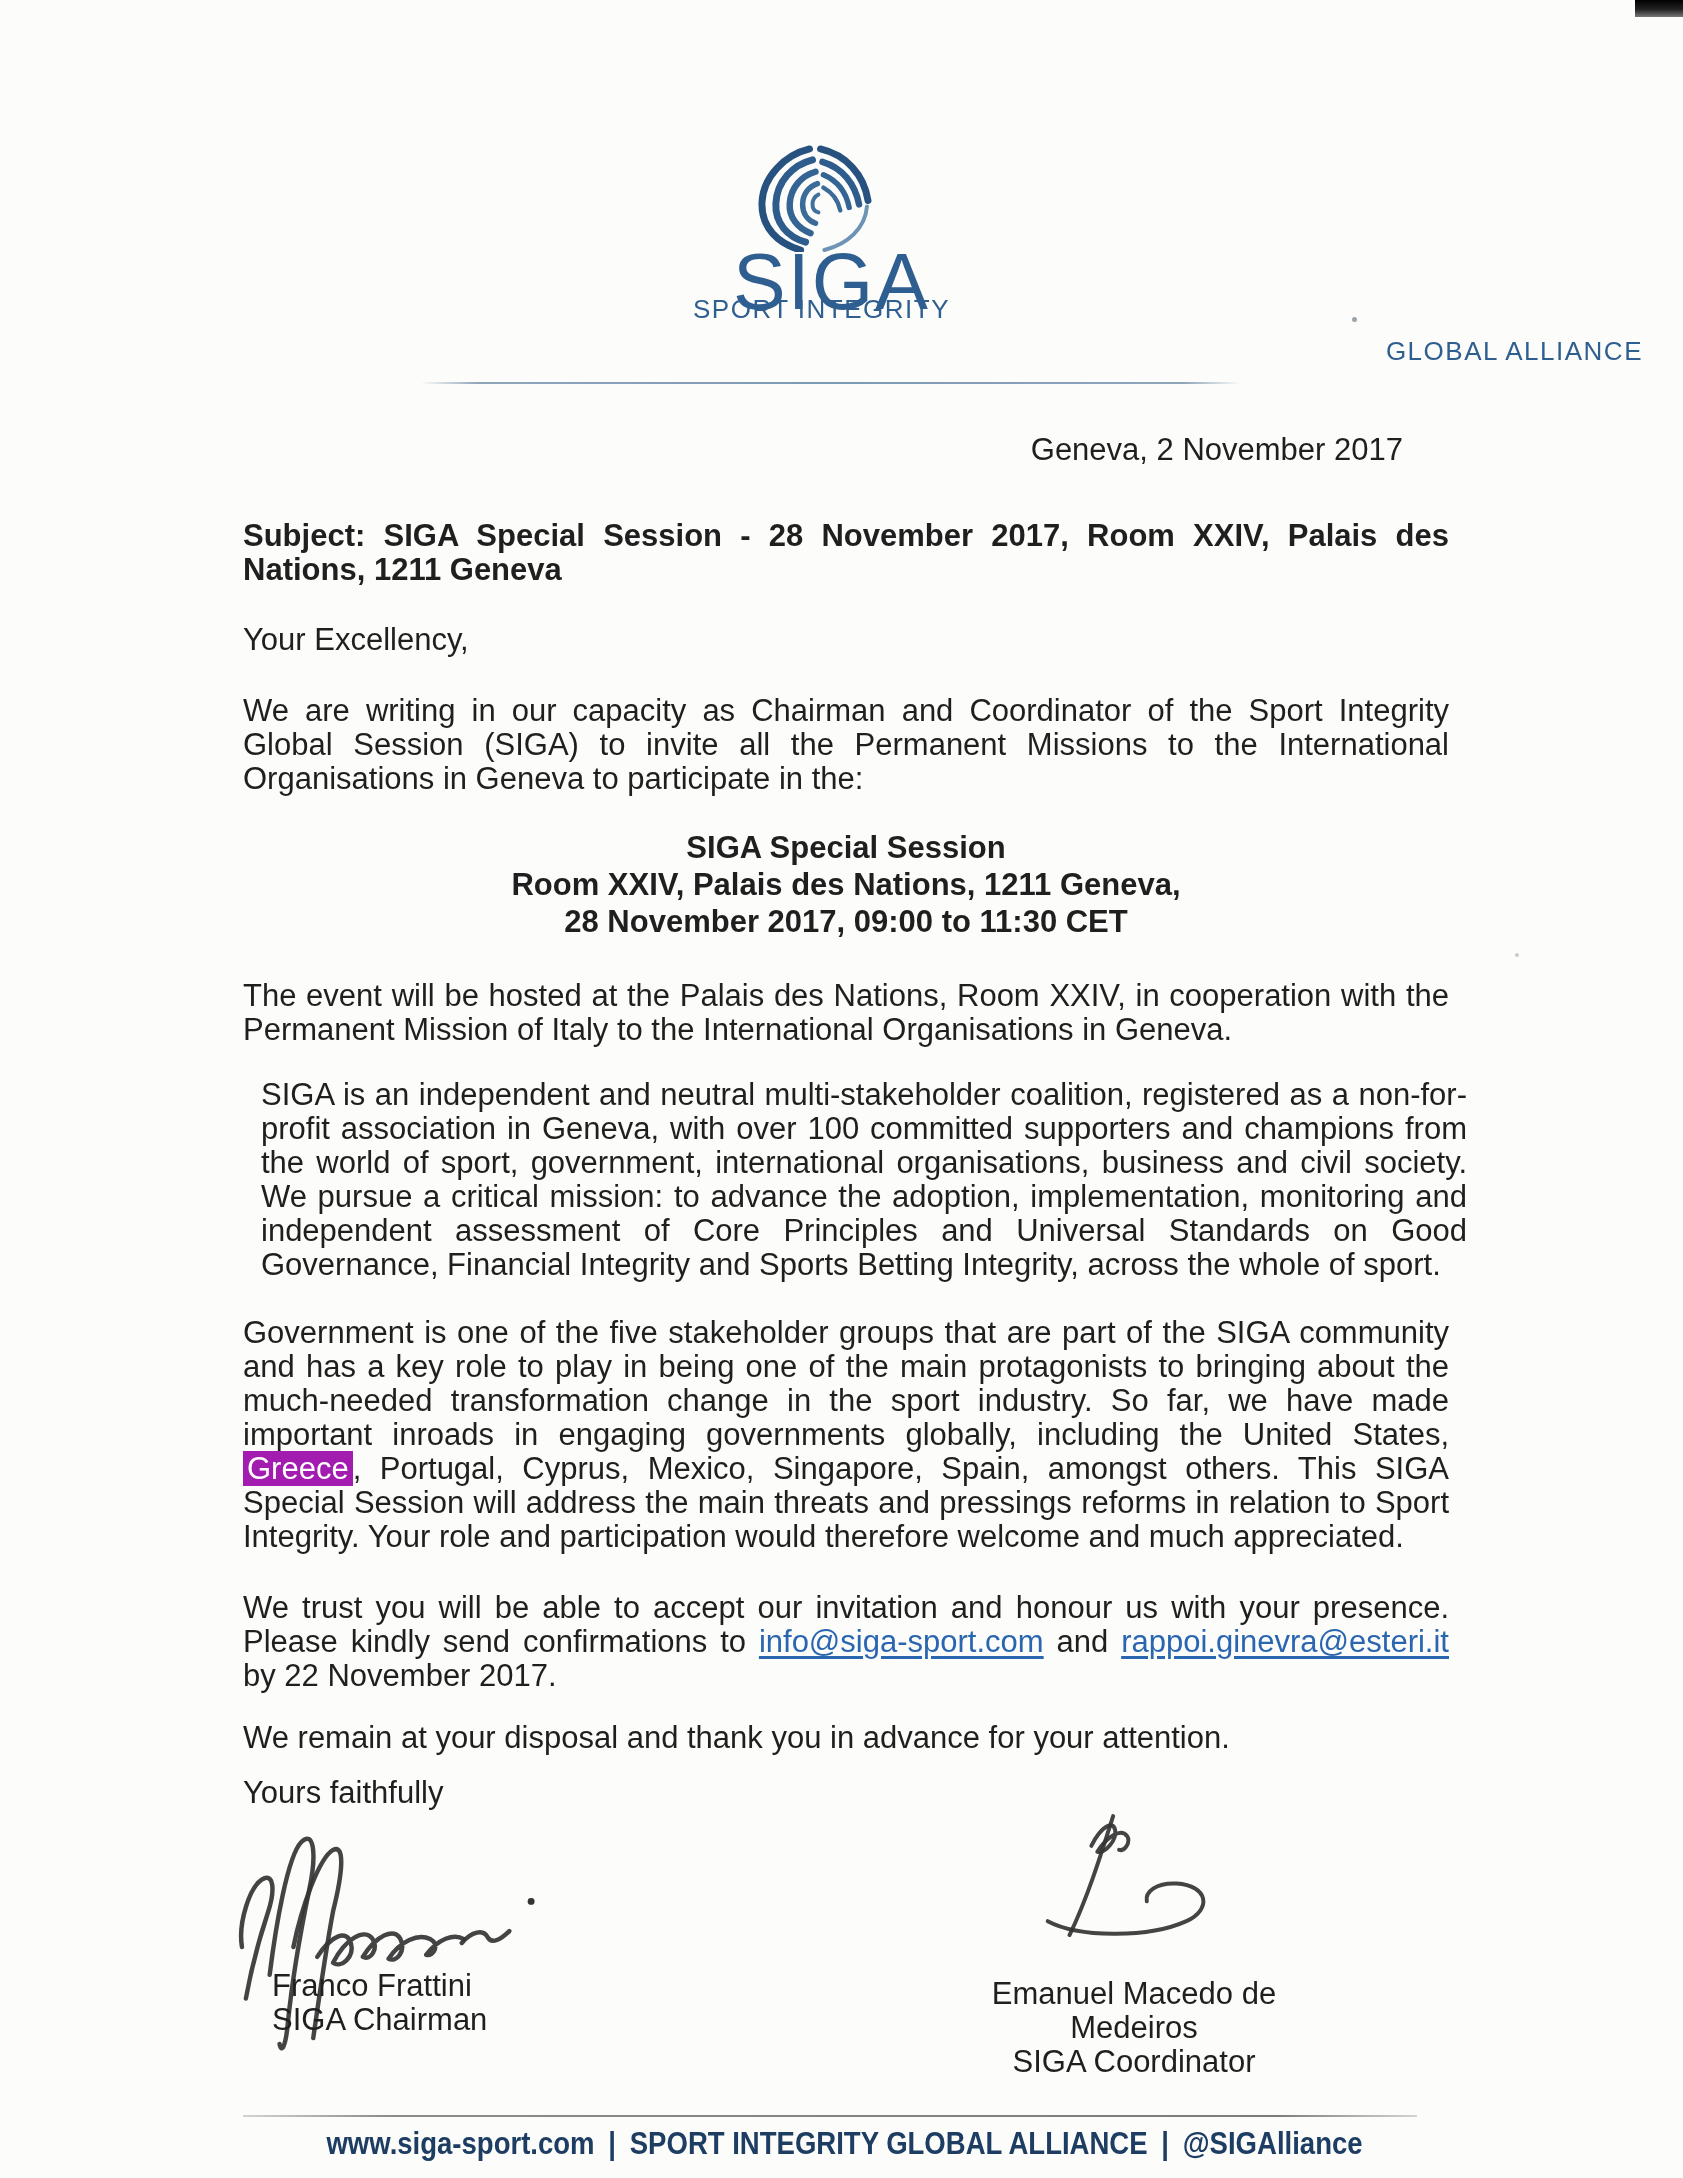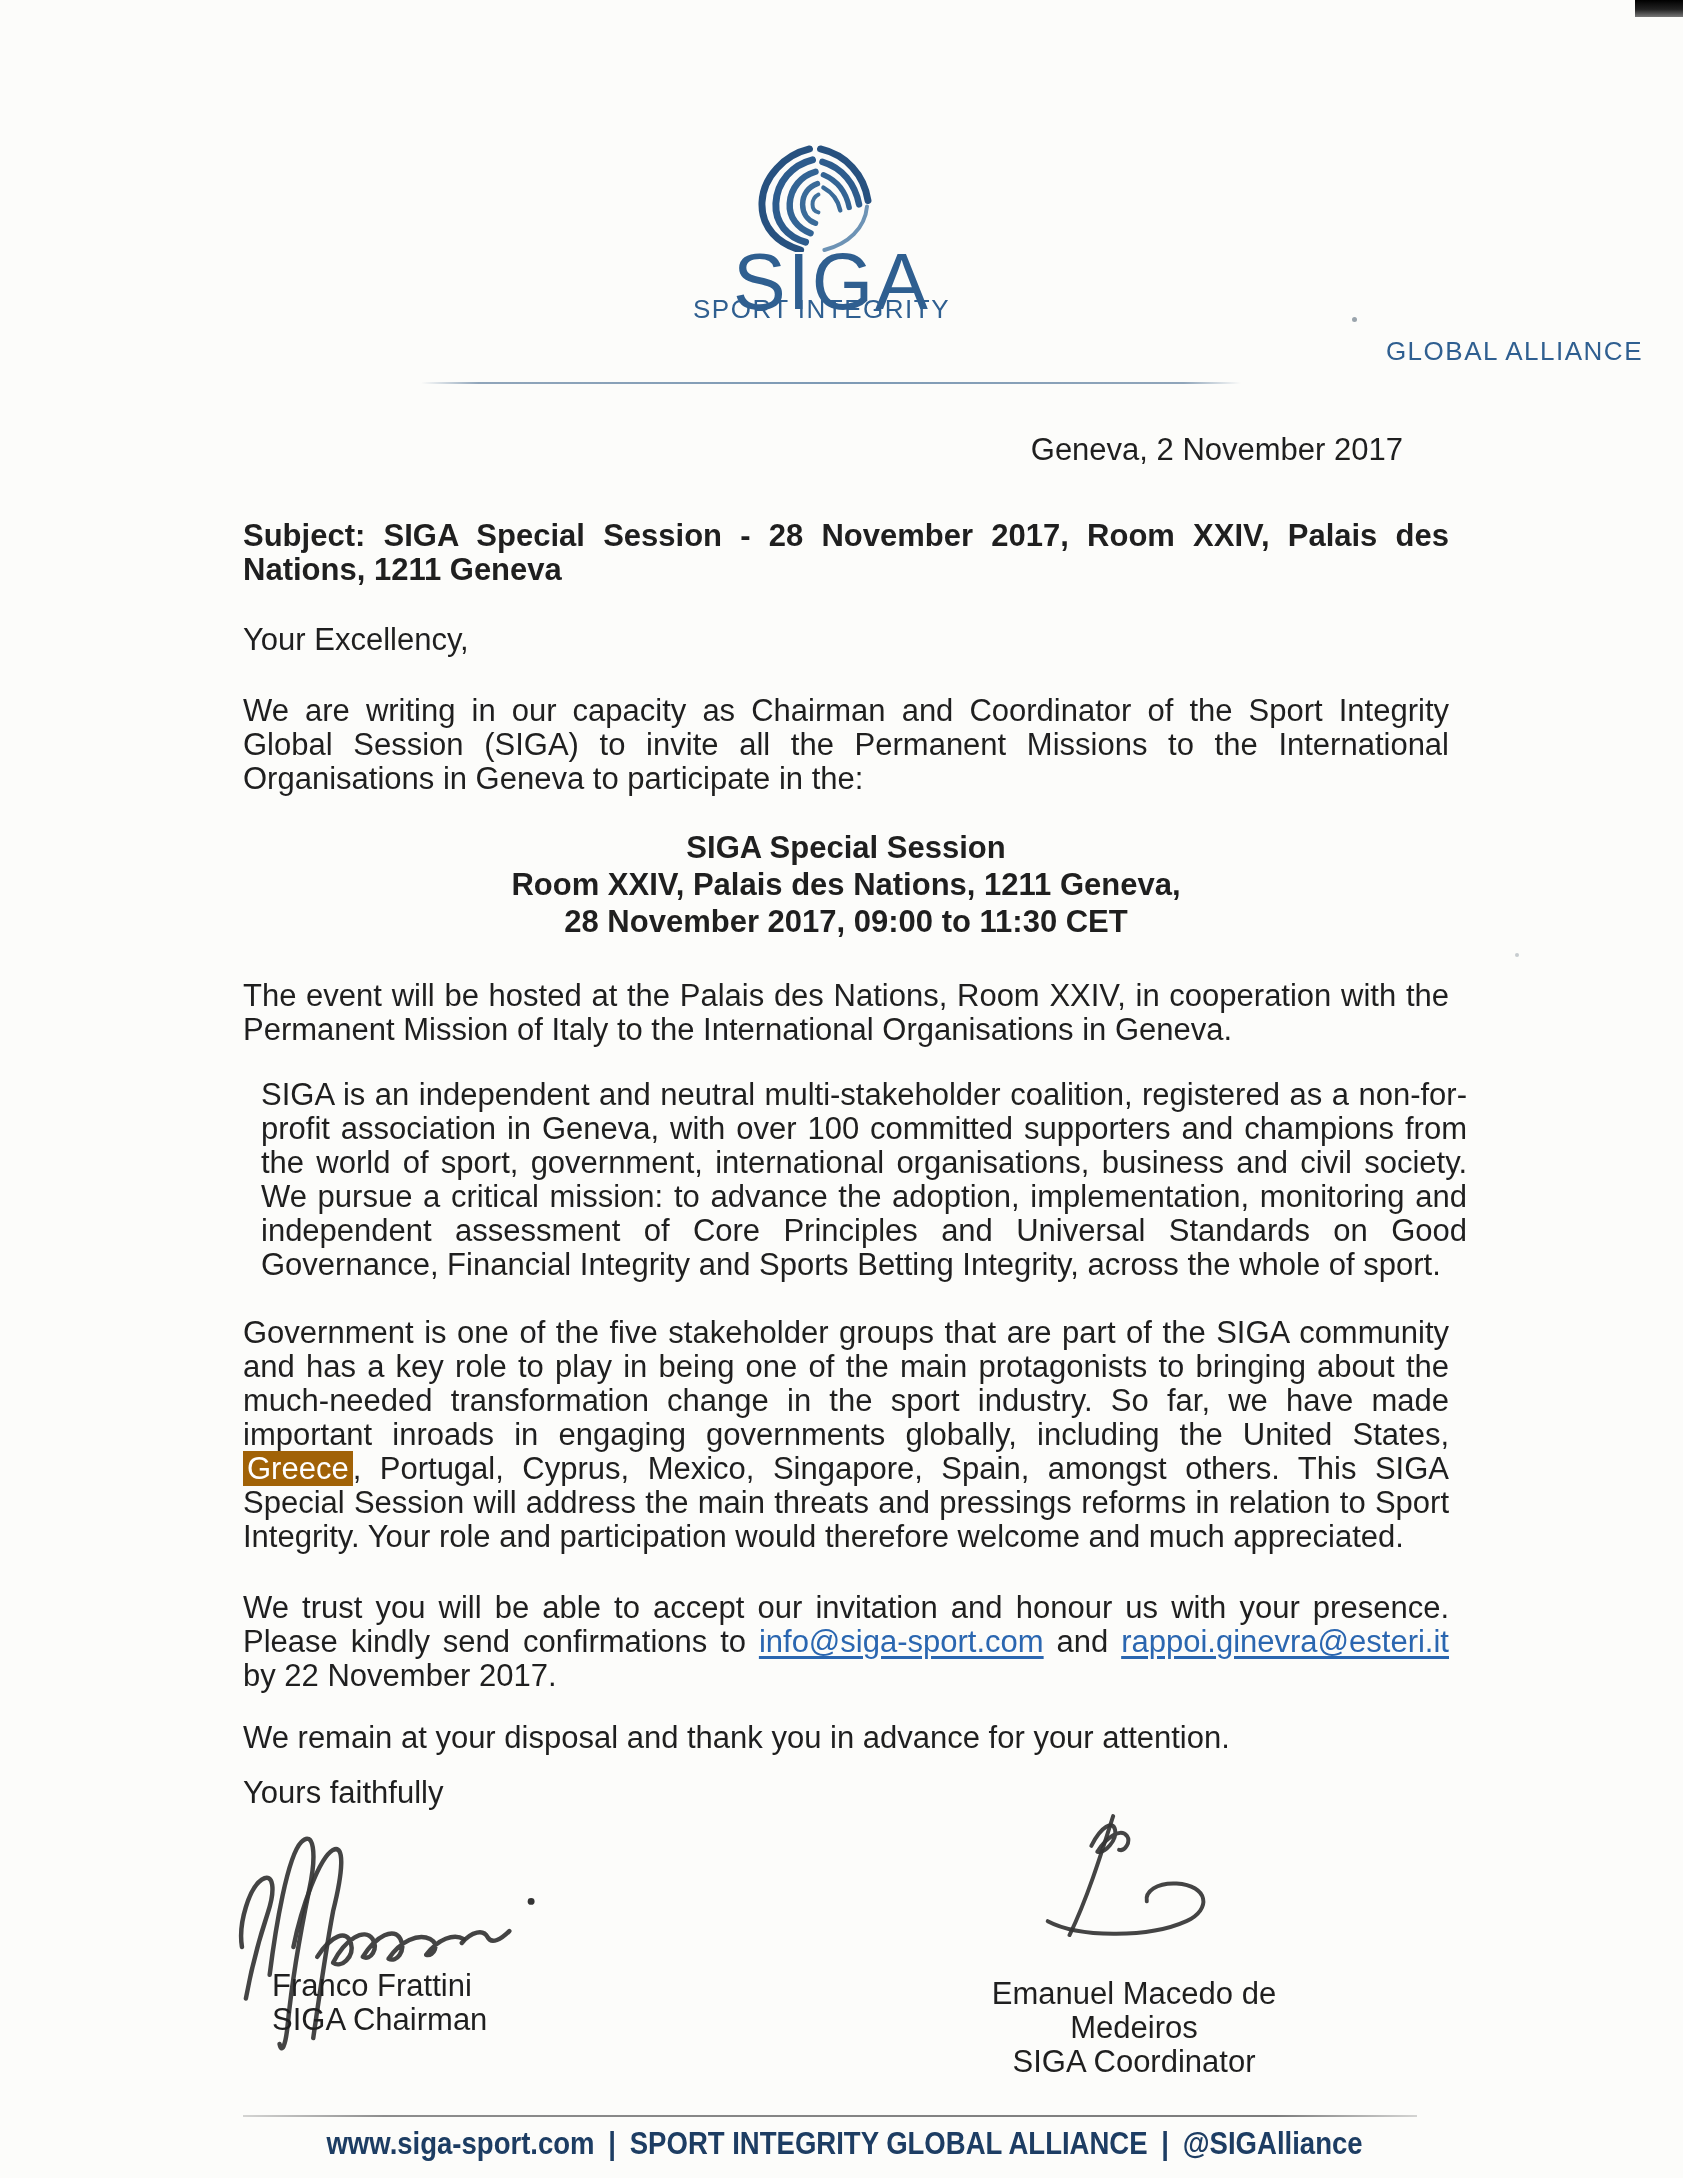--- a/index.html
+++ b/index.html
@@ -39,21 +39,21 @@
   .intro{top:694px;}
   .event-block{position:absolute;left:243px;width:1206px;top:829px;text-align:center;
     font-weight:bold;font-size:31px;line-height:37px;}
   .event-hosting{top:979px;}
   .about-siga{top:1078px;margin-left:18px;}
   .government{top:1316px;}
   .trust{top:1591px;}
   .disposal{top:1721px;text-align:left;}
   .closing{top:1776px;text-align:left;}
 
-  .hl{background:#a16207;color:#fff;padding:0 4px;}
+  .hl{background:#a21caf;color:#fff;padding:0 4px;}
   .email{color:#2a66b0;text-decoration:underline;text-underline-offset:4px;cursor:pointer;}
 
   
   .sig{position:absolute;}
   .sig-left{left:236px;top:1828px;}
   .sig-right{left:1018px;top:1814px;}
   .sig path{fill:none;stroke:#343434;stroke-linecap:round;stroke-linejoin:round;opacity:.92;}
   .name-block{position:absolute;font-size:31px;line-height:34px;}
   .name-left{left:272px;top:1969px;text-align:left;}
   .name-right{left:926px;top:1977px;width:416px;text-align:center;}

